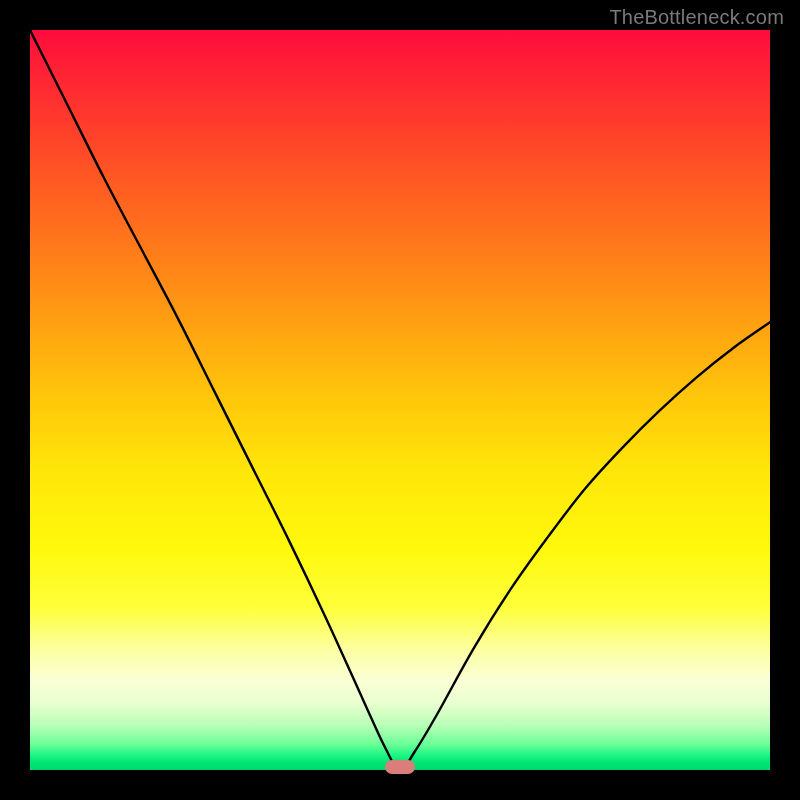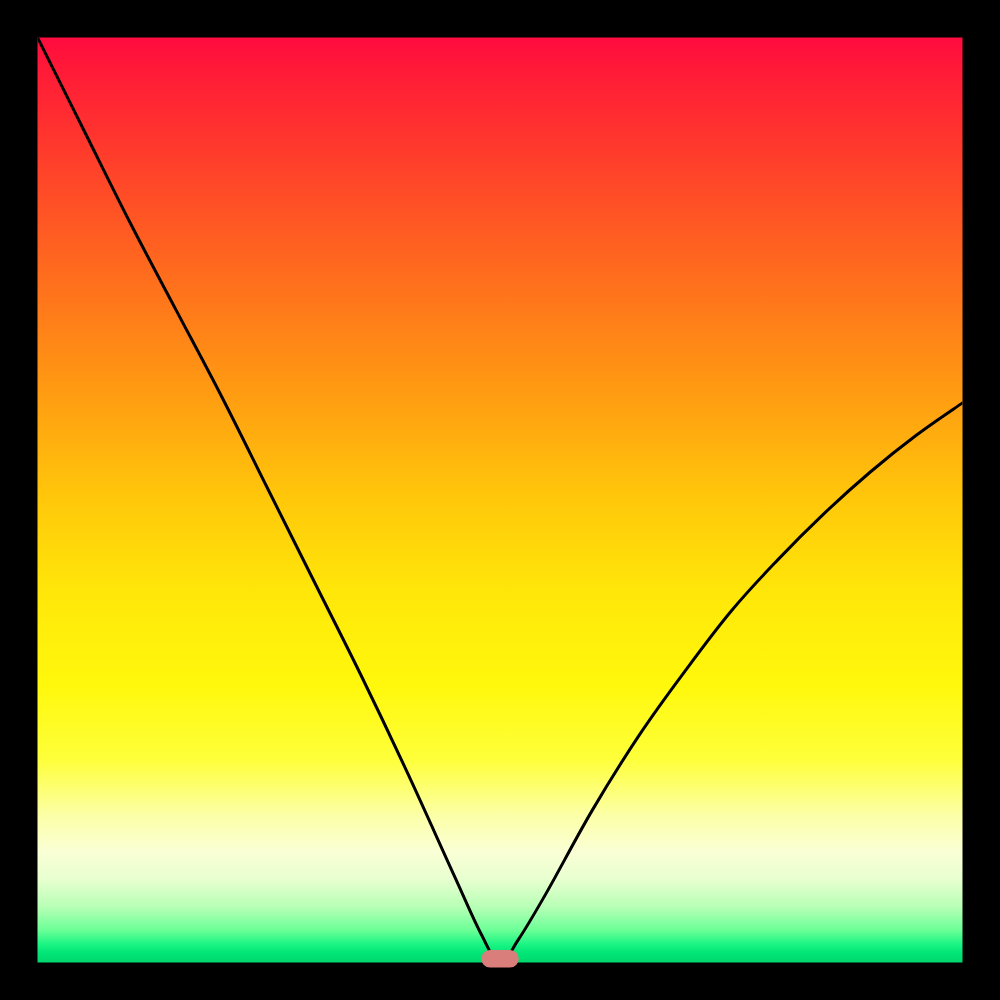--- a/index.html
+++ b/index.html
@@ -65,20 +65,21 @@
     height: 14px;
     background: #d97e7b;
     border-radius: 8px;
     transform: translate(-50%, -50%);
   }
 </style>
 </head>
 <body>
 
 <div class="frame">
+  <div class="watermark">TheBottleneck.com</div>
 
   <div class="plot">
     <svg class="curve" viewBox="0 0 740 740" preserveAspectRatio="none">
       <path fill="none" stroke="#000" stroke-width="2.4" stroke-linecap="round" d="M 0.00 0.00 C 6.66 13.32, 23.68 47.36, 37.00 74.00 C 50.32 100.64, 60.68 122.03, 74.00 148.00 C 87.32 173.97, 97.68 192.99, 111.00 218.30 C 124.32 243.61, 134.68 262.63, 148.00 288.60 C 161.32 314.57, 171.68 335.96, 185.00 362.60 C 198.32 389.24, 208.68 409.96, 222.00 436.60 C 235.32 463.24, 245.68 483.29, 259.00 510.60 C 272.32 537.91, 282.68 559.66, 296.00 588.30 C 309.32 616.94, 322.34 646.39, 333.00 669.70 C 343.66 693.01, 348.54 705.15, 355.20 717.80 C 361.86 730.45, 364.67 739.33, 370.00 740.00 C 375.33 740.67, 378.14 731.49, 384.80 721.50 C 391.46 711.51, 396.34 703.15, 407.00 684.50 C 417.66 665.85, 430.68 640.54, 444.00 617.90 C 457.32 595.26, 467.68 578.68, 481.00 558.70 C 494.32 538.72, 504.68 524.88, 518.00 506.90 C 531.32 488.92, 541.68 474.78, 555.00 458.80 C 568.32 442.82, 578.68 432.09, 592.00 418.10 C 605.32 404.11, 615.68 393.75, 629.00 381.10 C 642.32 368.45, 652.68 359.12, 666.00 347.80 C 679.32 336.48, 689.68 328.19, 703.00 318.20 C 716.32 308.21, 733.34 296.96, 740.00 292.30"></path>
     </svg>
     <div class="marker" style="left: 370px; top: 737px; background: rgb(217, 126, 123);"></div>
   </div>
 </div>
 
 </body></html>

